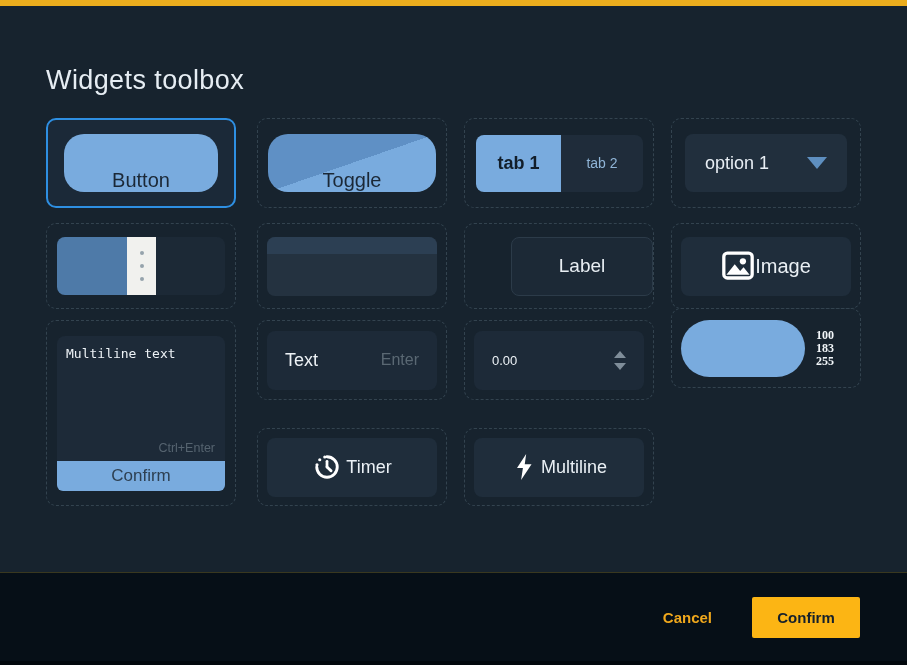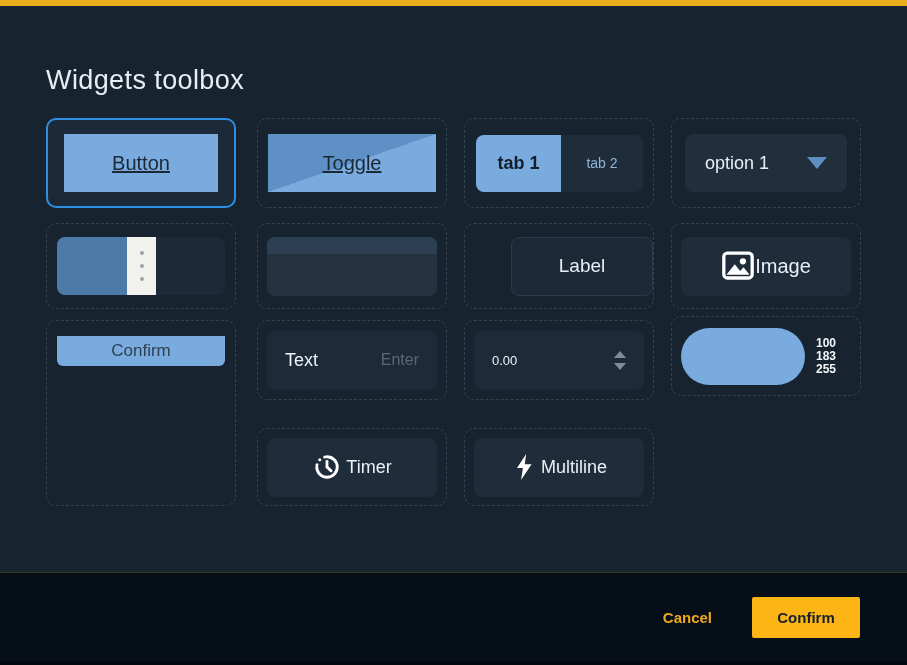--- a/index.html
+++ b/index.html
@@ -9,21 +9,21 @@
     font-family:"Liberation Sans", sans-serif;
     -webkit-font-smoothing:antialiased;
   }
   .topbar{position:absolute;top:0;left:0;width:100%;height:6px;background:#ECAD1D;}
   .title{position:absolute;left:46px;top:65px;font-size:27px;font-weight:300;
          color:#E6EDF3;letter-spacing:.4px;}
   
   .cell{position:absolute;width:190px;border:1px dashed #33434F;border-radius:10px;
         box-sizing:border-box;display:flex;align-items:center;justify-content:center;}
   .cell.selected{border:2px solid #2E8FE2;background:#1B2938;}
-  .pill-btn{border-radius:0;display:flex;align-items:center;justify-content:center;text-decoration:underline;}
+  .pill-btn{border-radius:20px;display:flex;align-items:flex-end;justify-content:center;}
   .widget-blue{background:#79ABDE;color:#1B2836;}
   .boxed{background:#1F2D3B;border-radius:8px;display:flex;align-items:center;justify-content:center;}
   
   .tabs{width:167px;height:57px;display:flex;border-radius:8px;overflow:hidden;}
   .tab-active{flex:1.06;background:#79ABDE;color:#121E2A;font-weight:bold;font-size:18px;
               display:flex;align-items:center;justify-content:center;}
   .tab-idle{flex:1;background:#1F2C3A;color:#8FB4D6;font-size:14px;
             display:flex;align-items:center;justify-content:center;}
   
   .select{width:162px;height:58px;background:#212F3D;border-radius:8px;display:flex;
@@ -151,20 +151,24 @@
         <circle cx="15.6" cy="7.6" r="2.3" fill="#FFFFFF"></circle>
         <path d="M3.5 17.5 L9.6 9.8 L13.6 14.6 L16.1 11.9 L20.5 17.5 Z" fill="#FFFFFF"></path>
       </svg>
     </span>
     <span>Image</span>
   </div>
 </div>
 
 <div class="cell" style="left:46px;top:320px;height:186px;">
   <div class="multiline">
+    <div class="ml-area">
+      <div class="ml-text">Multiline text</div>
+      <div class="ml-hint">Ctrl+Enter</div>
+    </div>
     <div class="ml-confirm">Confirm</div>
   </div>
 </div>
 
 <div class="cell" style="left:257px;top:320px;height:80px;">
   <div class="textinput">
     <span class="ti-value">Text</span>
     <span class="ti-placeholder">Enter</span>
   </div>
 </div>
@@ -172,21 +176,21 @@
 <div class="cell" style="left:464px;top:320px;height:80px;">
   <div class="textinput">
     <span class="ti-value" style="font-size:13px;">0.00</span>
     <span class="spinner-arrows">
       <i class="arr-up"></i>
       <i class="arr-down"></i>
     </span>
   </div>
 </div>
 
-<div class="cell" style="left:671px;top:316px;height:80px;">
+<div class="cell" style="left:671px;top:308px;height:80px;font-family:Liberation Serif, serif;">
   <div class="colorwidget">
     <div class="color-pill"></div>
     <div class="color-values">
       <div>100</div>
       <div>183</div>
       <div>255</div>
     </div>
   </div>
 </div>
 

